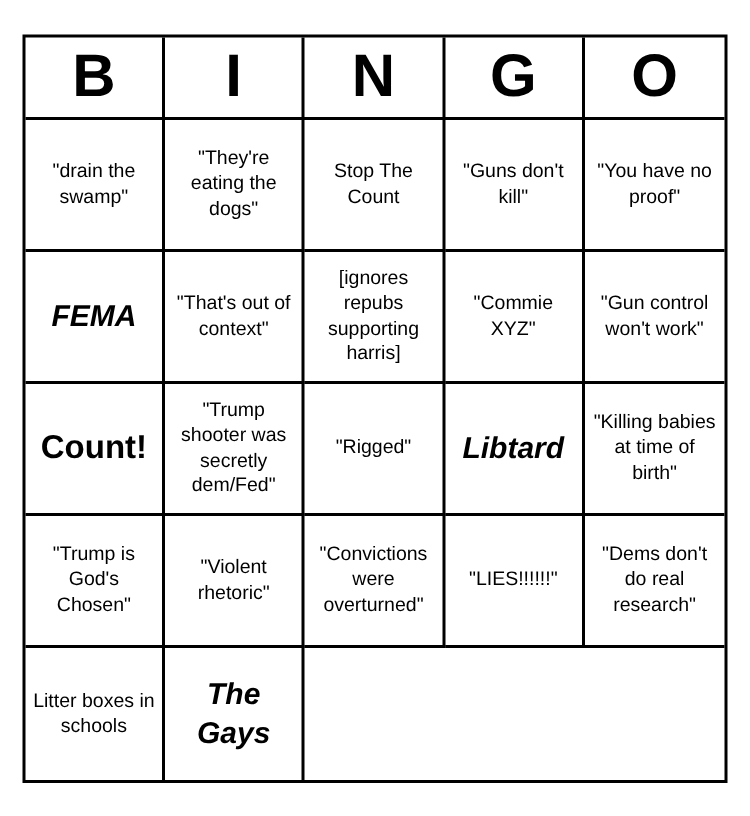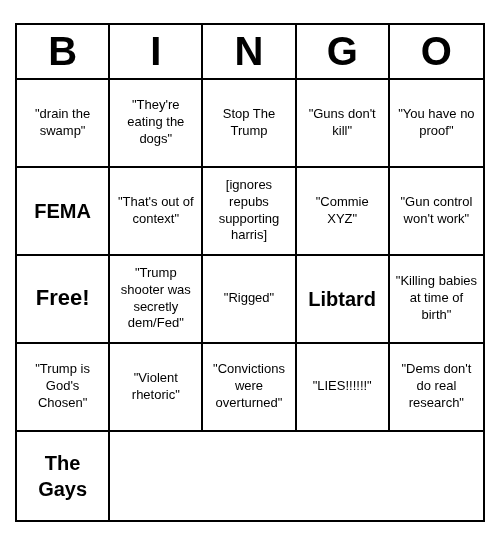--- a/index.html
+++ b/index.html
@@ -70,49 +70,51 @@
     }
 
     .bingo-cell.free {
       font-size: 22px;
       font-weight: bold;
     }
 
     .bingo-cell.large-text {
       font-size: 20px;
       font-weight: bold;
+      font-style: italic;
     }
   </style>
 </head>
 <body>
 
 <div class="bingo-card">
   <div class="bingo-header">
   <div class="bingo-header-cell">B</div>
       <div class="bingo-header-cell">I</div>
       <div class="bingo-header-cell">N</div>
       <div class="bingo-header-cell">G</div>
       <div class="bingo-header-cell">O</div>
     </div>
   <div class="bingo-grid">
   <div class="bingo-cell">"drain the swamp"</div>
       <div class="bingo-cell">"They're eating the dogs"</div>
-      <div class="bingo-cell">Stop The Trump</div>
+      <div class="bingo-cell">Stop The Count</div>
       <div class="bingo-cell">"Guns don't kill"</div>
       <div class="bingo-cell">"You have no proof"</div>
       <div class="bingo-cell large-text">FEMA</div>
       <div class="bingo-cell">"That's out of context"</div>
       <div class="bingo-cell">[ignores repubs supporting harris]</div>
       <div class="bingo-cell">"Commie XYZ"</div>
       <div class="bingo-cell">"Gun control won't work"</div>
-      <div class="bingo-cell free">Free!</div>
+      <div class="bingo-cell free">Count!</div>
       <div class="bingo-cell">"Trump shooter was secretly dem/Fed"</div>
       <div class="bingo-cell">"Rigged"</div>
       <div class="bingo-cell large-text">Libtard</div>
       <div class="bingo-cell">"Killing babies at time of birth"</div>
       <div class="bingo-cell">"Trump is God's Chosen"</div>
       <div class="bingo-cell">"Violent rhetoric"</div>
       <div class="bingo-cell">"Convictions were overturned"</div>
       <div class="bingo-cell">"LIES!!!!!!"</div>
       <div class="bingo-cell">"Dems don't do real research"</div>
+      <div class="bingo-cell">Litter boxes in schools</div>
       <div class="bingo-cell large-text">The Gays</div>
     </div>
 </div>
 
 </body></html>

